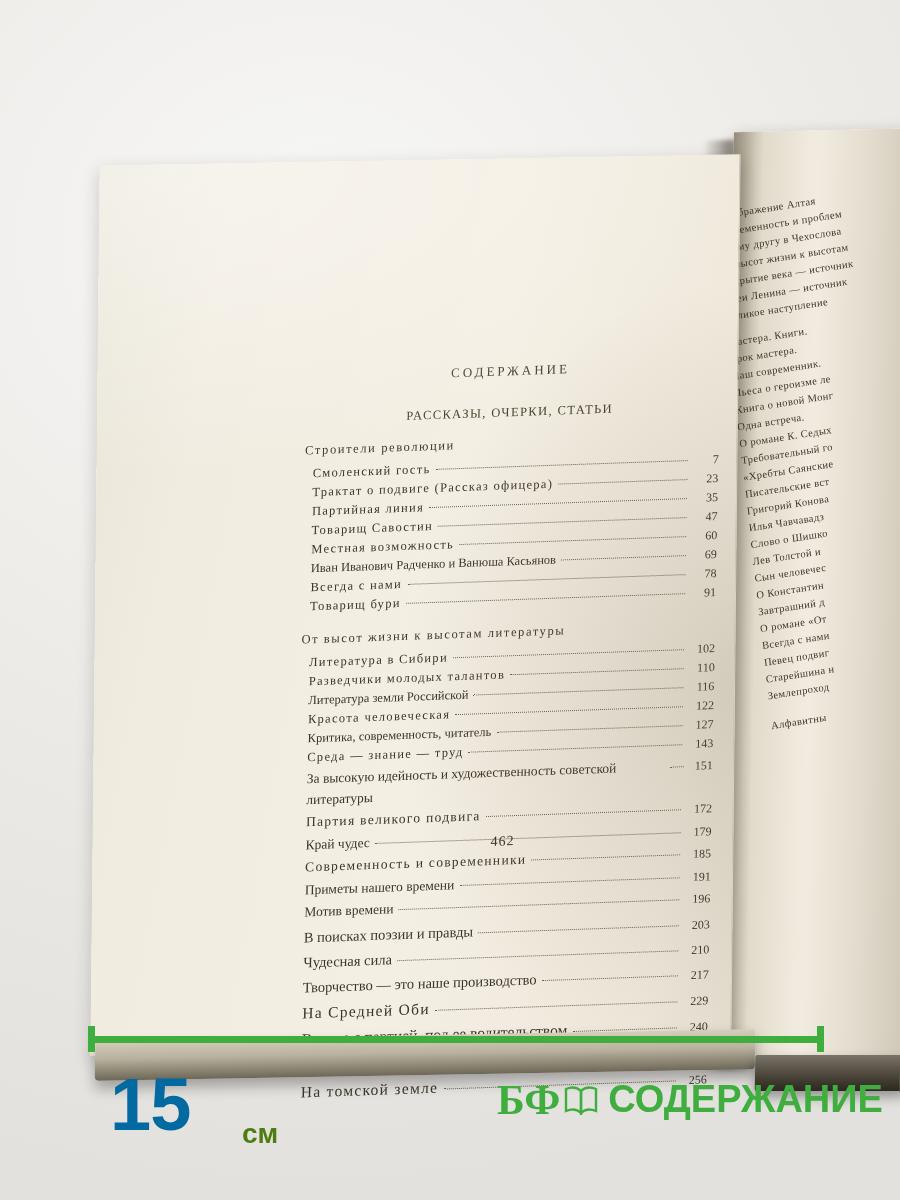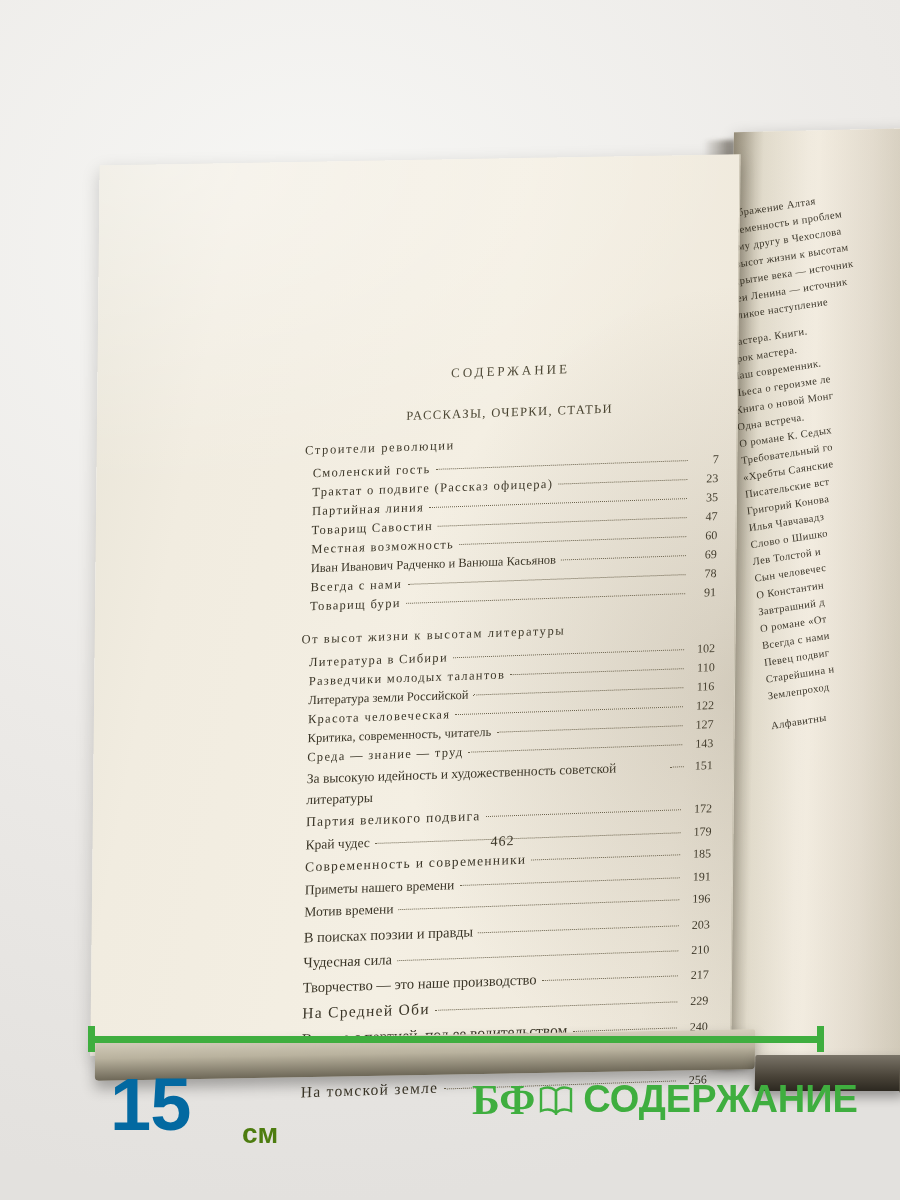--- a/index.html
+++ b/index.html
@@ -153,21 +153,21 @@
     position:absolute;left:110px;top:1068px;
     color:#0369a1;font-family:"Liberation Sans", sans-serif;
     font-weight:bold;font-size:74px;letter-spacing:-1px;line-height:1;
   }
   .scale-unit{
     position:absolute;left:242px;top:1118px;
     color:#4d7c0f;font-family:"Liberation Sans", sans-serif;
     font-weight:bold;font-size:28px;
   }
   .brand{
-    position:absolute;left:472px;top:1078px;
+    position:absolute;left:497px;top:1078px;
     display:flex;align-items:center;gap:10px;
   }
   .brand .mark{
     color:#3fae3f;font-family:"Liberation Serif", serif;font-weight:bold;
     font-size:42px;line-height:1;
   }
   .brand .bookicon{
     width:34px;height:30px;position:relative;margin-left:-6px;
   }
   .brand .bookicon svg{display:block;}

